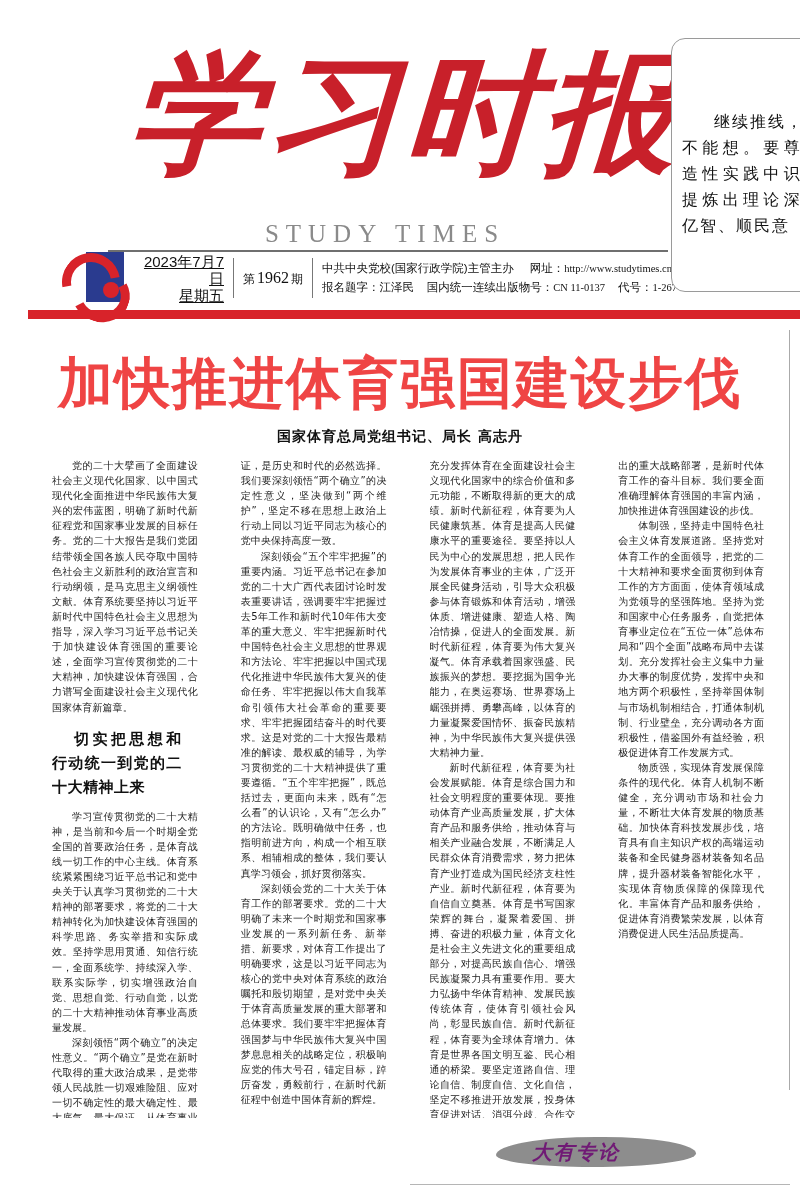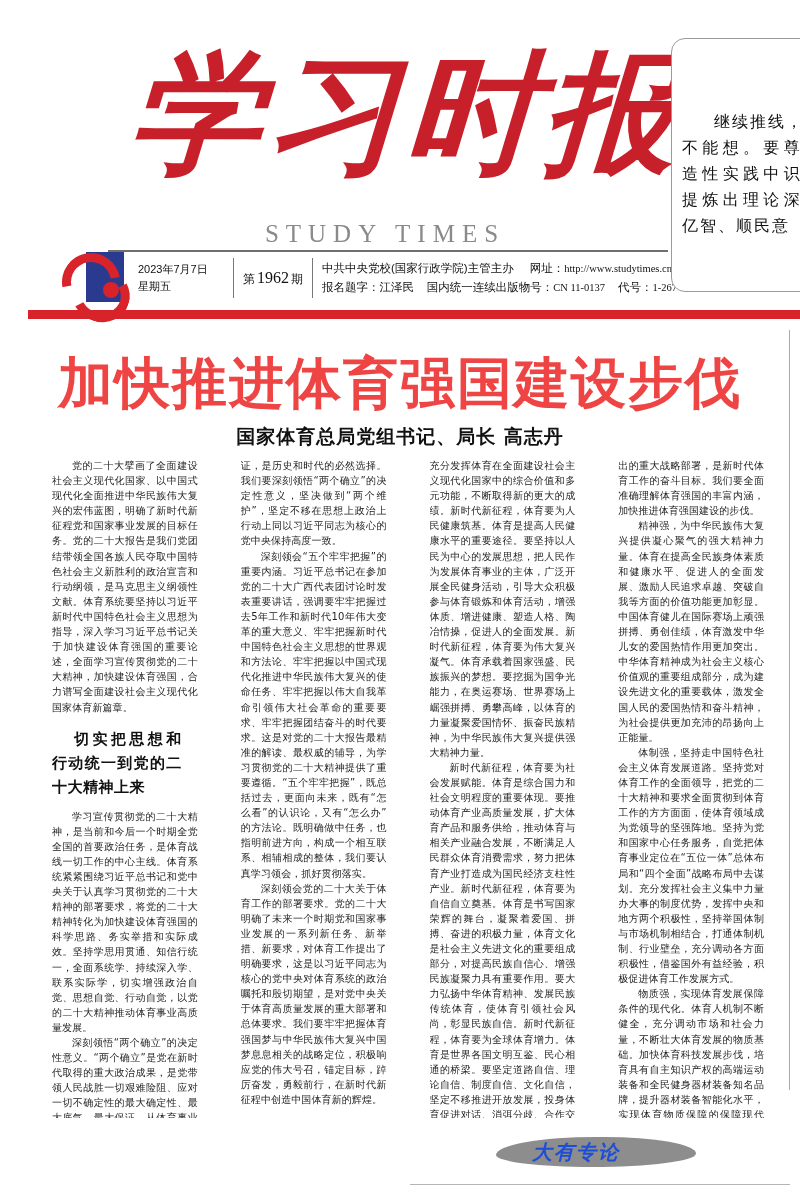--- a/index.html
+++ b/index.html
@@ -103,24 +103,25 @@
   .pubinfo {
     position: absolute;
     left: 138px; top: 253px;
     height: 50px;
     display: flex;
     align-items: center;
     font-family: "Liberation Sans", sans-serif;
   }
   .pub-date {
     width: 86px;
-    text-align: left;
-    font-size: 11px;
+    text-align: right;
+    font-size: 15px;
     line-height: 17px;
     color: #111;
+    text-decoration: underline;
   }
   .pub-sep {
     width: 1px;
     height: 40px;
     background: #777;
     margin: 0 9px;
   }
   .pub-issue {
     text-align: right;
     font-size: 12px;
@@ -189,21 +190,21 @@
     color: #ef4444;
     white-space: nowrap;
   }
   .byline {
     position: absolute;
     left: 40px; top: 424px;
     width: 720px;
     text-align: center;
     font-family: "DejaVu Serif", serif;
     font-weight: 700;
-    font-size: 19px;
+    font-size: 14px;
     line-height: 24px;
     letter-spacing: 1px;
     color: #111;
   }
 
   
   .columns {
     position: absolute;
     left: 52px; top: 458px;
     width: 712px;
@@ -287,21 +288,21 @@
     position: absolute;
     left: 0; top: 5px;
     width: 160px;
     text-align: center;
     font-family: "DejaVu Serif", serif;
     font-weight: 700;
     font-style: italic;
     font-size: 20px;
     line-height: 26px;
     letter-spacing: 2px;
-    color: #1d4ed8;
+    color: #701a75;
   }
   .banner-rule {
     position: absolute;
     left: 410px; top: 1184px;
     width: 380px;
     height: 1px;
     background: #b5b5b5;
   }
 </style>
 </head>
@@ -372,21 +373,20 @@
   </div>
 
   <div class="col">
     <p class="noindent">充分发挥体育在全面建设社会主义现代化国家中的综合价值和多元功能，不断取得新的更大的成绩。新时代新征程，体育要为人民健康筑基。体育是提高人民健康水平的重要途径。要坚持以人民为中心的发展思想，把人民作为发展体育事业的主体，广泛开展全民健身活动，引导大众积极参与体育锻炼和体育活动，增强体质、增进健康、塑造人格、陶冶情操，促进人的全面发展。新时代新征程，体育要为伟大复兴凝气。体育承载着国家强盛、民族振兴的梦想。要挖掘为国争光能力，在奥运赛场、世界赛场上崛强拼搏、勇攀高峰，以体育的力量凝聚爱国情怀、振奋民族精神，为中华民族伟大复兴提供强大精神力量。</p>
     <p>新时代新征程，体育要为社会发展赋能。体育是综合国力和社会文明程度的重要体现。要推动体育产业高质量发展，扩大体育产品和服务供给，推动体育与相关产业融合发展，不断满足人民群众体育消费需求，努力把体育产业打造成为国民经济支柱性产业。新时代新征程，体育要为自信自立奠基。体育是书写国家荣辉的舞台，凝聚着爱国、拼搏、奋进的积极力量，体育文化是社会主义先进文化的重要组成部分，对提高民族自信心、增强民族凝聚力具有重要作用。要大力弘扬中华体育精神、发展民族传统体育，使体育引领社会风尚，彰显民族自信。新时代新征程，体育要为全球体育增力。体育是世界各国文明互鉴、民心相通的桥梁。要坚定道路自信、理论自信、制度自信、文化自信，坚定不移推进开放发展，投身体育促进对话、消弭分歧、合作交流、增进和平的实践中，推动构建人类命运共同体，不断贡献中国智慧和中国力量。</p>
 
   </div>
 
   <div class="col">
     <p class="noindent">出的重大战略部署，是新时代体育工作的奋斗目标。我们要全面准确理解体育强国的丰富内涵，加快推进体育强国建设的步伐。</p>
-    <p>精神强，为中华民族伟大复兴提供凝心聚气的强大精神力量。体育在提高全民族身体素质和健康水平、促进人的全面发展、激励人民追求卓越、突破自我等方面的价值功能更加彰显。中国体育健儿在国际赛场上顽强拼搏、勇创佳绩，体育激发中华儿女的爱国热情作用更加突出。中华体育精神成为社会主义核心价值观的重要组成部分，成为建设先进文化的重要载体，激发全国人民的爱国热情和奋斗精神，为社会提供更加充沛的昂扬向上正能量。</p>
     <p>体制强，坚持走中国特色社会主义体育发展道路。坚持党对体育工作的全面领导，把党的二十大精神和要求全面贯彻到体育工作的方方面面，使体育领域成为党领导的坚强阵地。坚持为党和国家中心任务服务，自觉把体育事业定位在“五位一体”总体布局和“四个全面”战略布局中去谋划。充分发挥社会主义集中力量办大事的制度优势，发挥中央和地方两个积极性，坚持举国体制与市场机制相结合，打通体制机制、行业壁垒，充分调动各方面积极性，借鉴国外有益经验，积极促进体育工作发展方式。</p>
     <p>物质强，实现体育发展保障条件的现代化。体育人机制不断健全，充分调动市场和社会力量，不断壮大体育发展的物质基础。加快体育科技发展步伐，培育具有自主知识产权的高端运动装备和全民健身器材装备知名品牌，提升器材装备智能化水平，实现体育物质保障的保障现代化。丰富体育产品和服务供给，促进体育消费繁荣发展，以体育消费促进人民生活品质提高。</p>
 
   </div>
 
 </div>
 
 <div class="col-divider"></div>
 
 <div class="banner">

